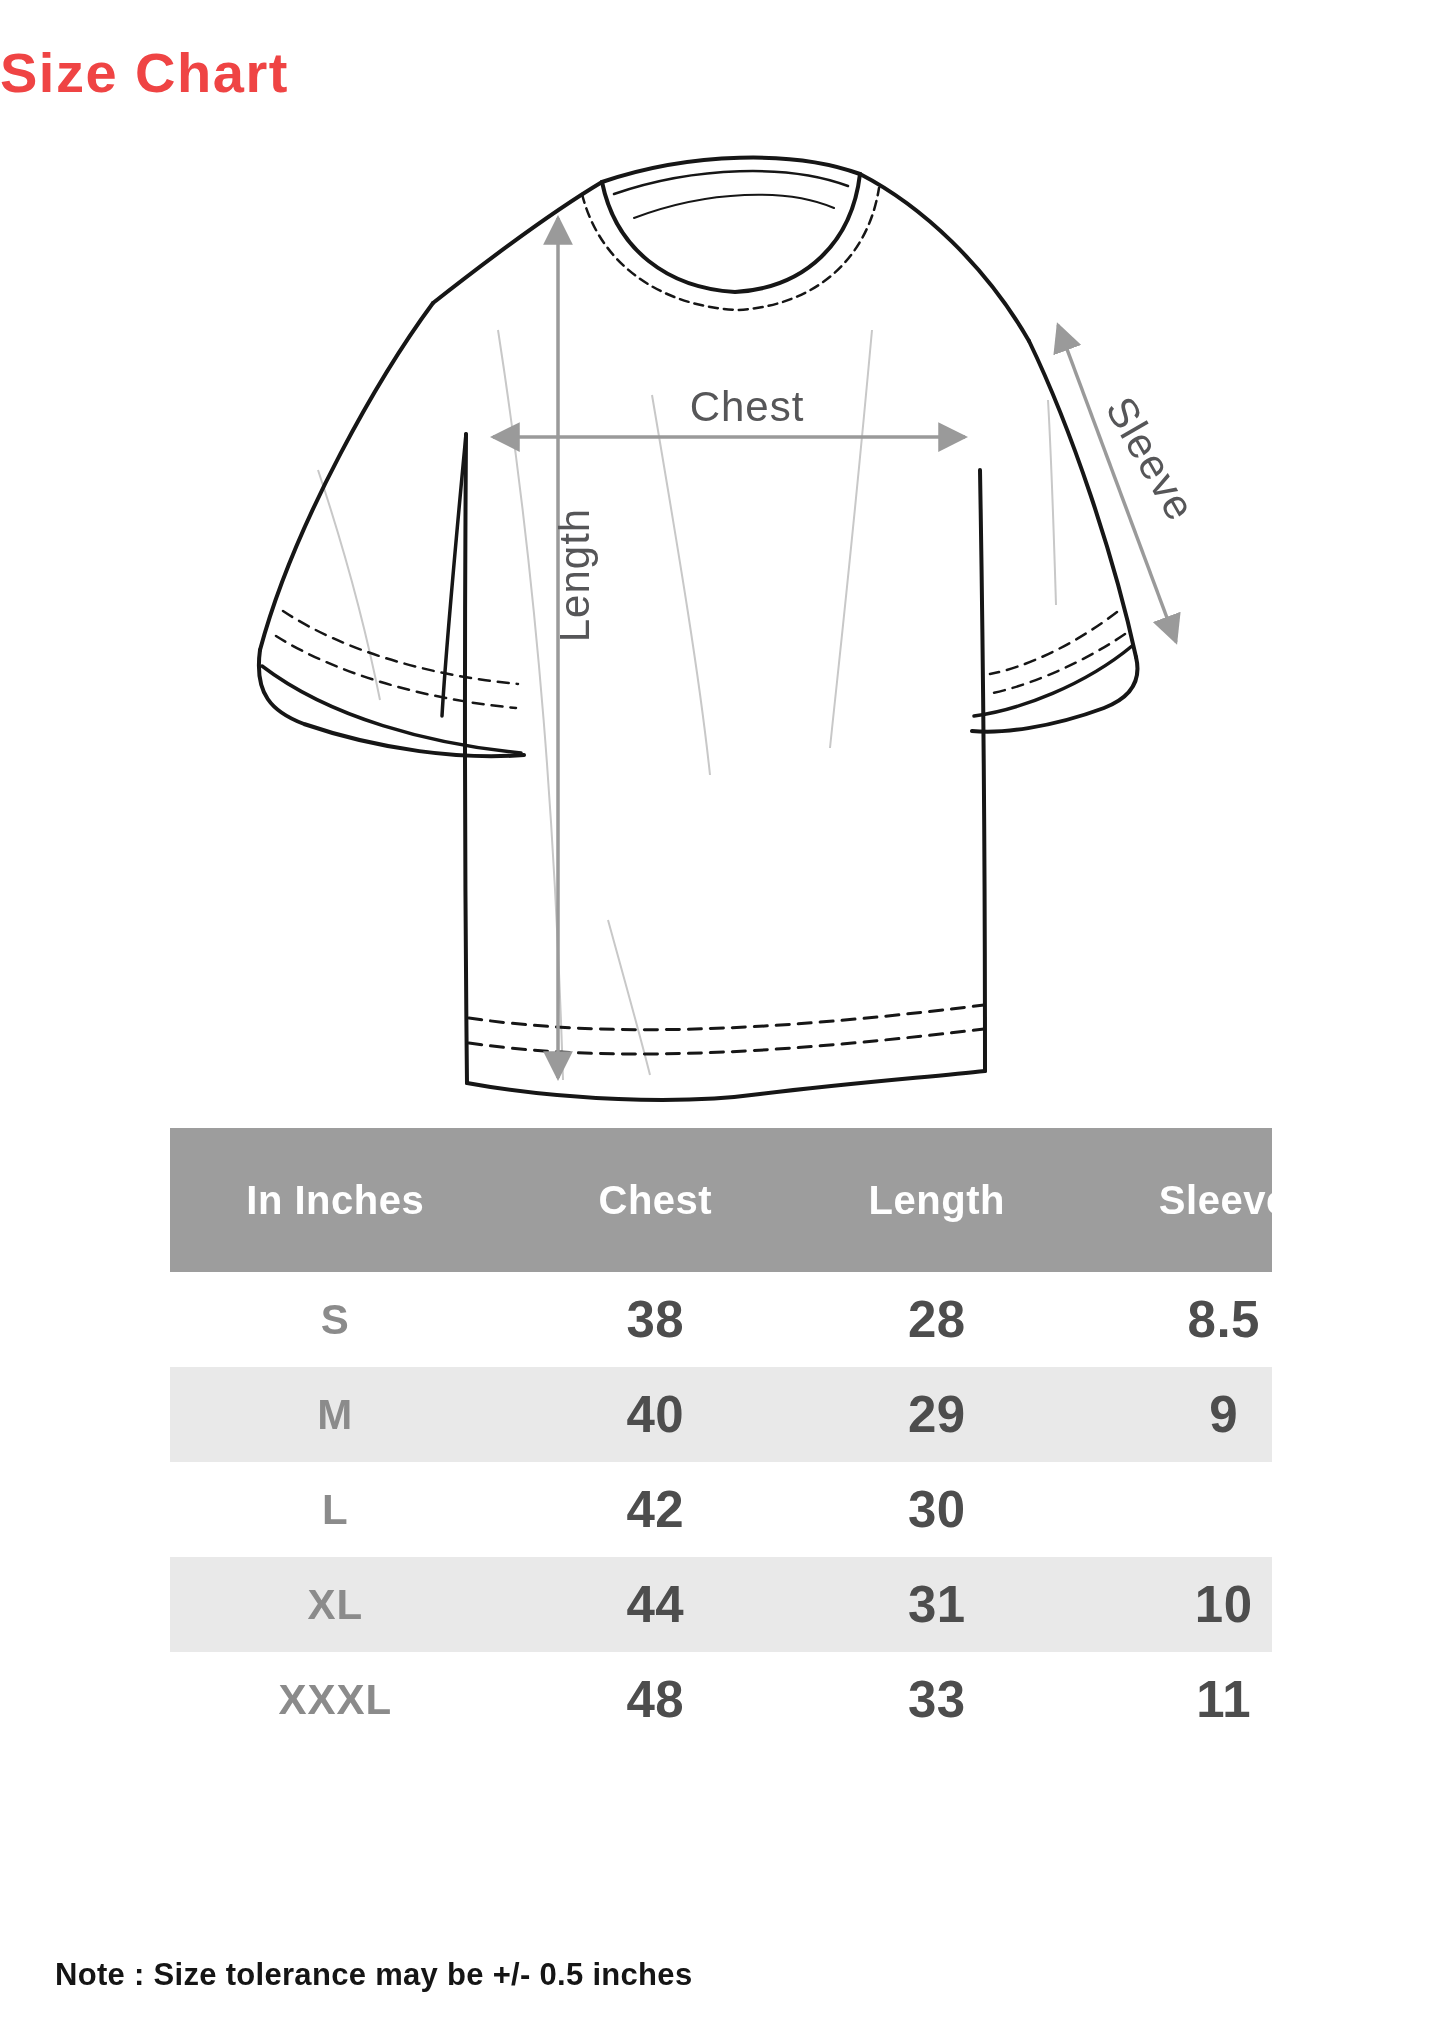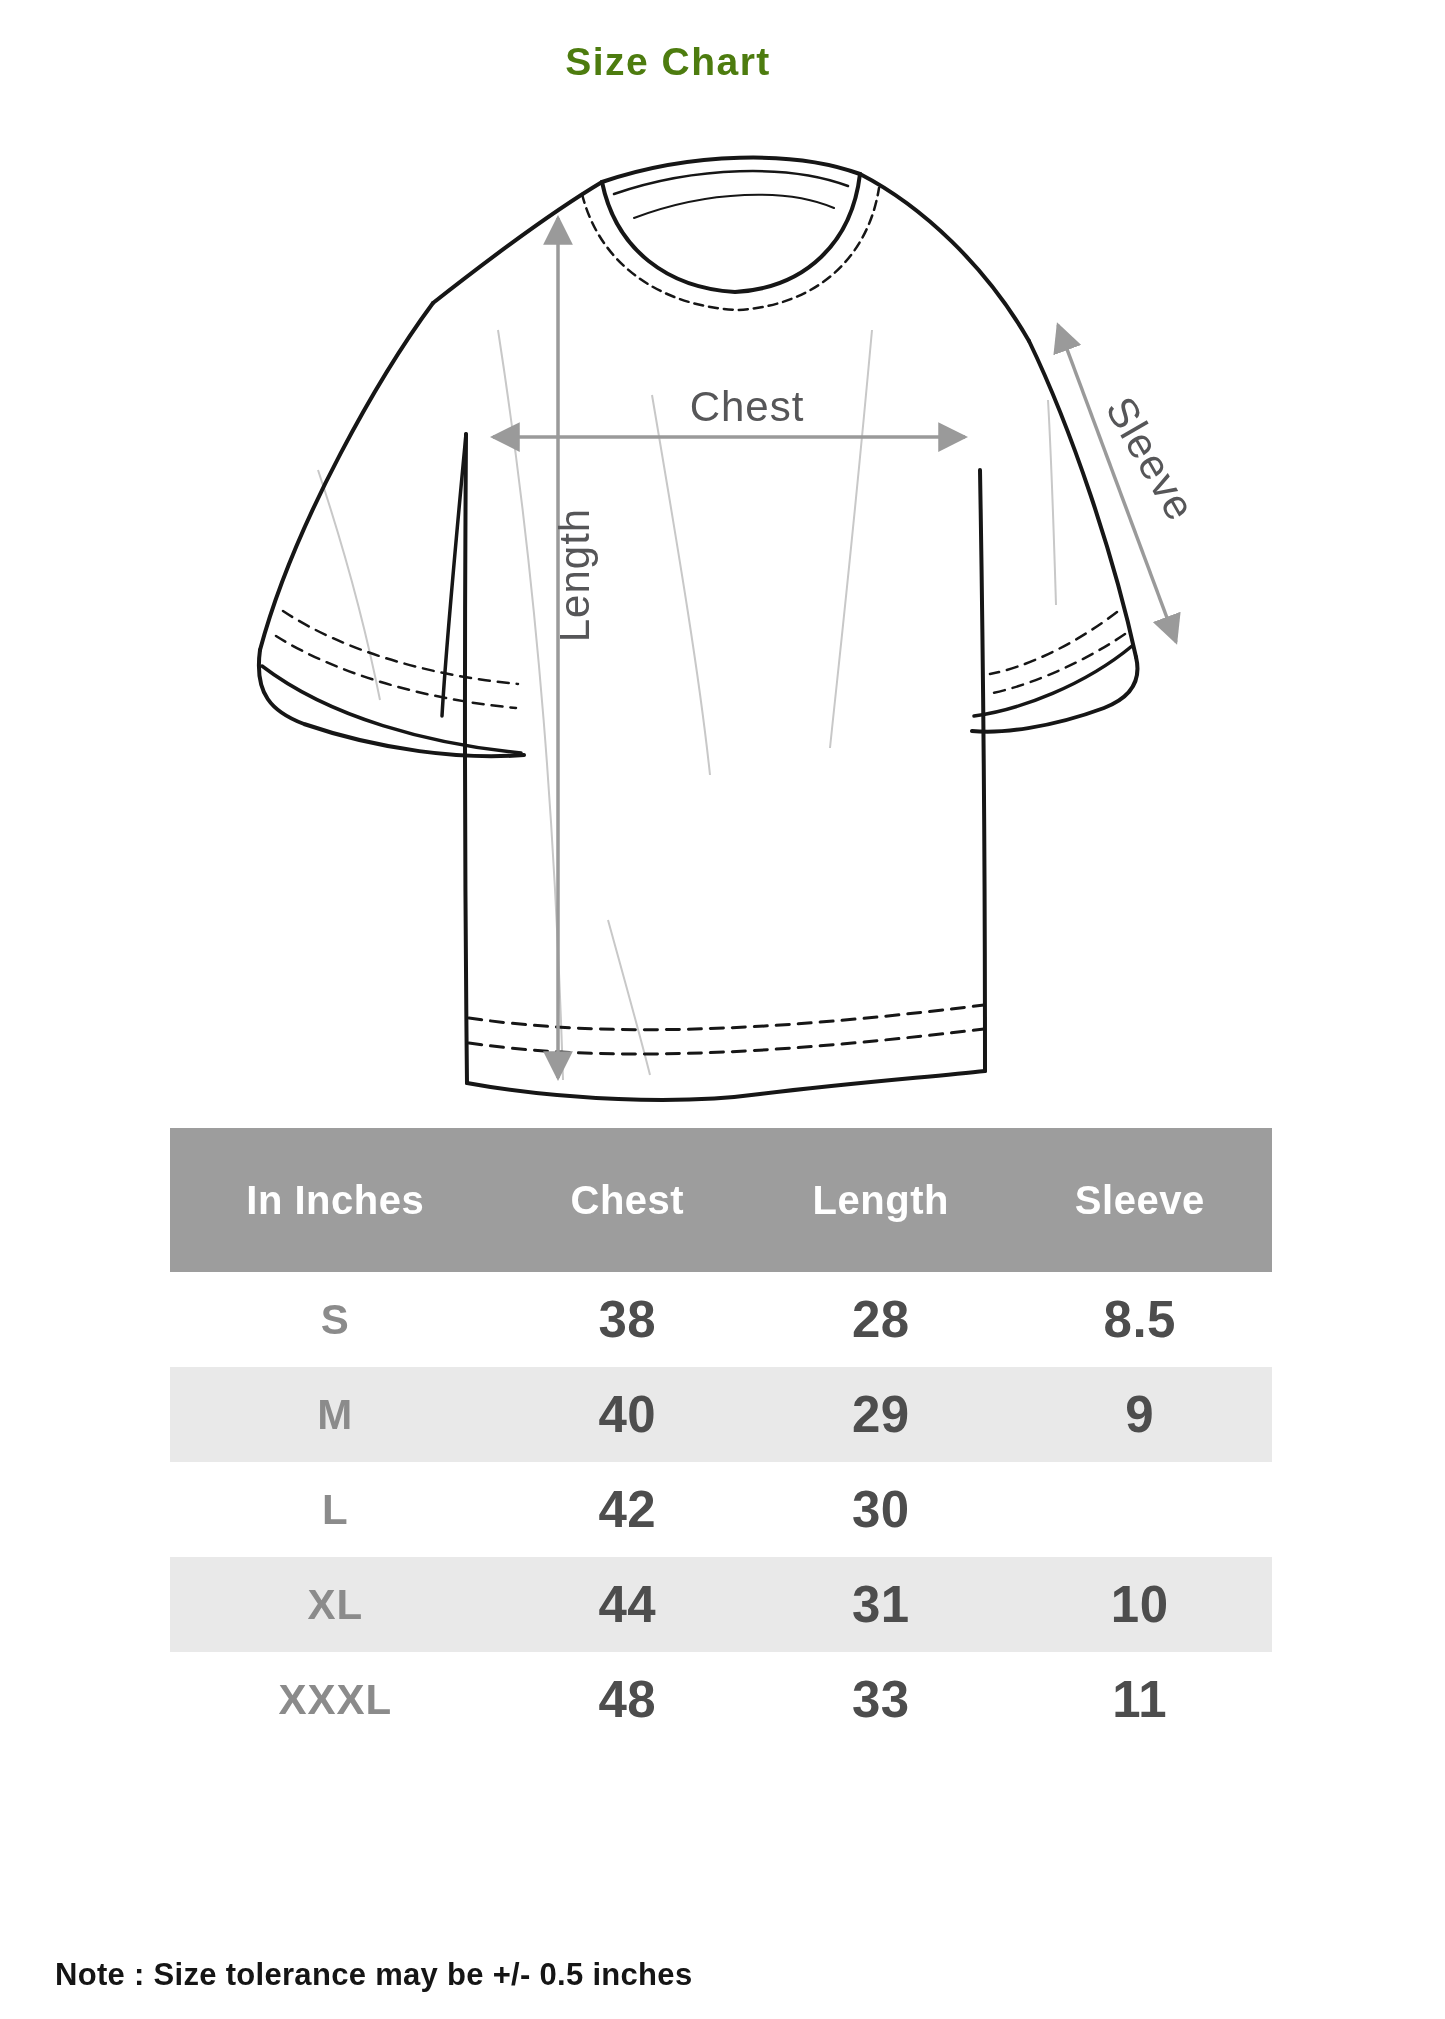--- a/index.html
+++ b/index.html
@@ -1,30 +1,31 @@
 <!DOCTYPE html>
 <html><head>
 <meta charset="utf-8">
 <style>
   html,body{margin:0;padding:0;}
   body{
     width:1445px;height:2019px;position:relative;background:#ffffff;overflow:hidden;
     font-family:"Liberation Sans","DejaVu Sans",sans-serif;
   }
   .page-title{
-    position:absolute;left:0;top:40px;width:1336px;text-align:center;
-    font-size:39px;font-weight:700;color:#4d7c0f;letter-spacing:1.5px;
+    position:absolute;left:0;top:40px;width:1336px;text-align:left;
+    font-size:56px;font-weight:700;color:#ef4444;letter-spacing:1.5px;
   }
   .diagram-svg{position:absolute;left:0;top:0;width:1445px;height:2019px;}
   .size-table{
     position:absolute;left:170px;top:1128px;width:1102px;
   }
   .trow{
     display:grid;grid-template-columns:30% 23% 23% 24%;align-items:center;
     height:95px;
+    gap:28px;
   }
   .trow.head{
     height:144px;background:#9d9d9d;color:#ffffff;
     font-size:40px;font-weight:700;letter-spacing:0.5px;
   }
   .trow .cell{text-align:center;}
   .trow.body:nth-of-type(odd){background:#e9e9e9;}
   .trow.body .size-label{
     font-size:42px;font-weight:600;color:#8b8b8b;letter-spacing:1px;
   }

